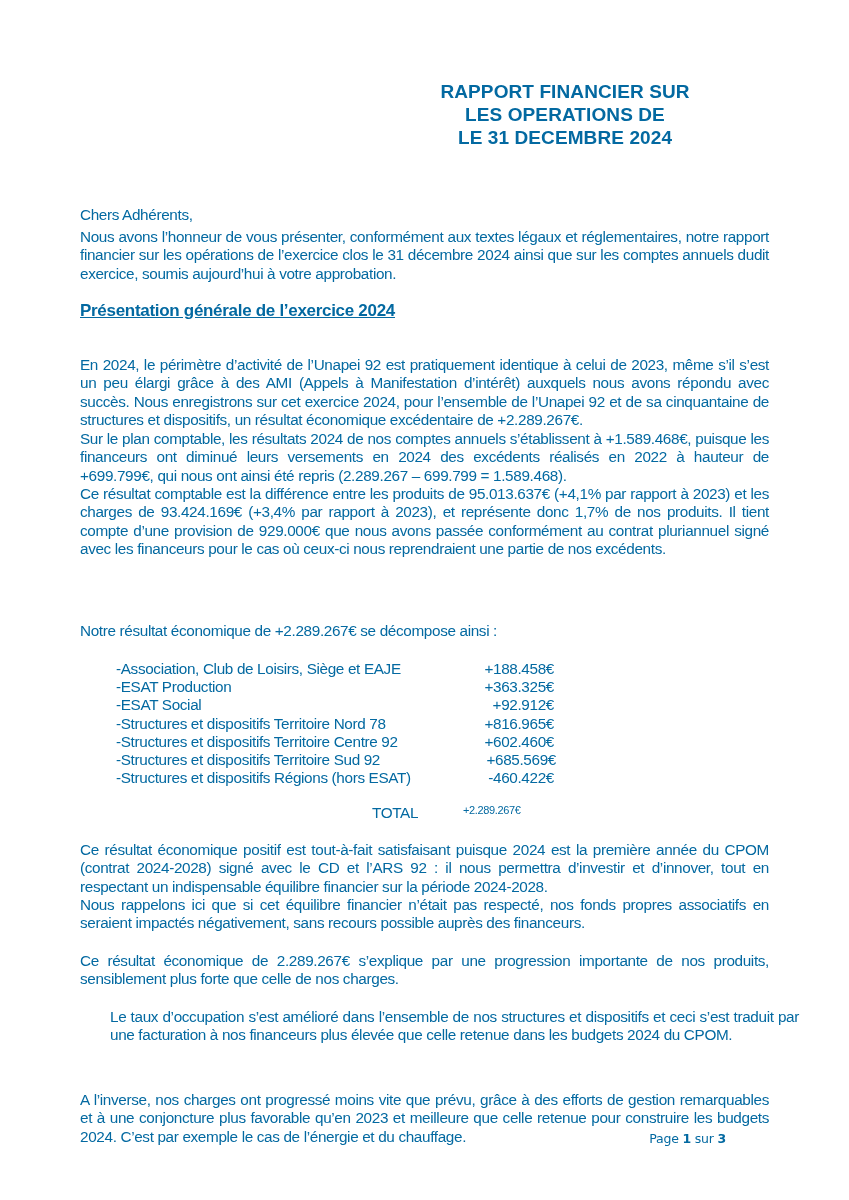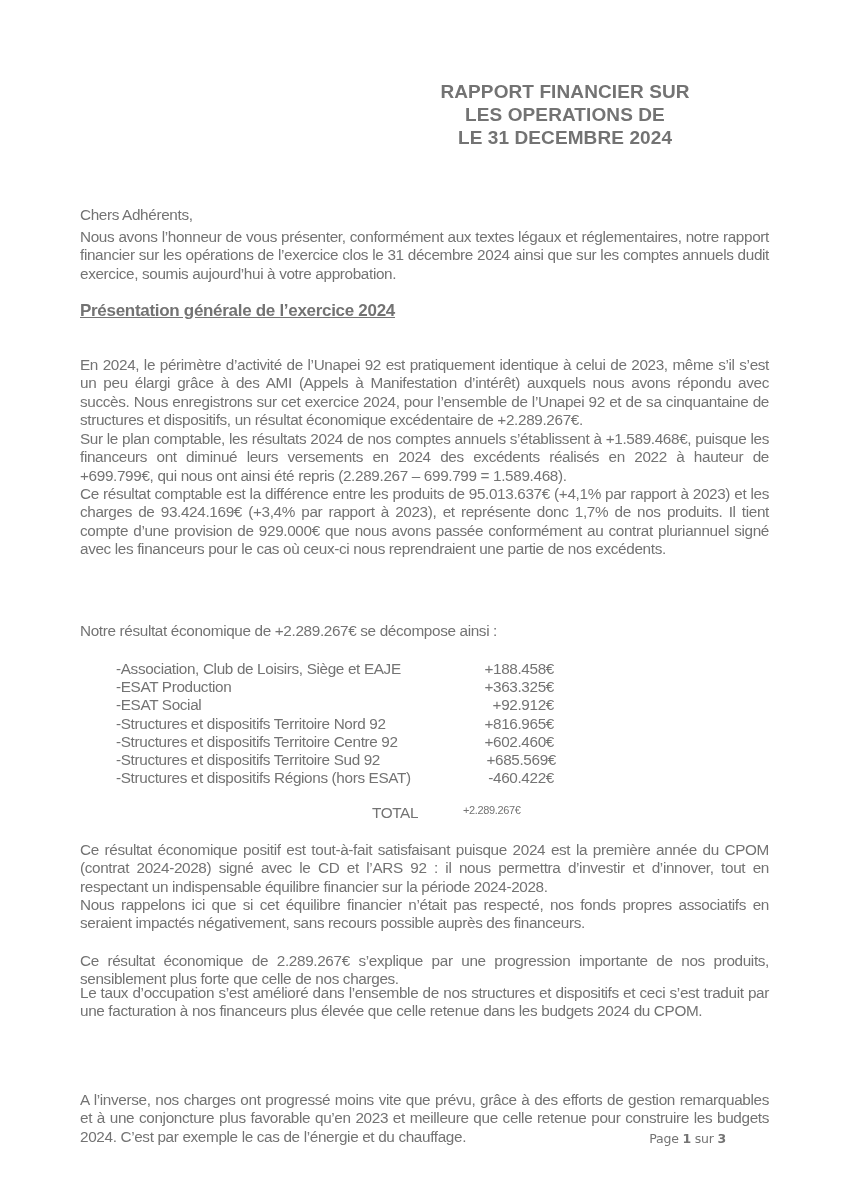--- a/index.html
+++ b/index.html
@@ -1,19 +1,19 @@
 <!DOCTYPE html>
 <html><head>
   <meta charset="utf-8">
   <style>
     html, body { margin: 0; padding: 0; background: #ffffff; }
     body { width: 849px; height: 1200px; position: relative; overflow: hidden; }
     .page {
       position: absolute; left: 0; top: 0; width: 806px; height: 1200px;
-      background: #ffffff; color: #737373;
+      background: #ffffff; color: #0369a1;
       font-family: "Liberation Sans", sans-serif;
       font-size: 15.3px;
     }
     .title {
       position: absolute; left: 400px; top: 80px; width: 330px;
       text-align: center; font-weight: bold; font-size: 19px; line-height: 23px;
       letter-spacing: 0.1px;
     }
     .title div { white-space: nowrap; }
     .block {
@@ -77,21 +77,21 @@
     </div>
     <div class="row">
       <span class="lbl">-ESAT Production</span>
       <span class="val">+363.325€</span>
     </div>
     <div class="row">
       <span class="lbl">-ESAT Social</span>
       <span class="val">+92.912€</span>
     </div>
     <div class="row">
-      <span class="lbl">-Structures et dispositifs Territoire Nord 92</span>
+      <span class="lbl">-Structures et dispositifs Territoire Nord 78</span>
       <span class="val">+816.965€</span>
     </div>
     <div class="row">
       <span class="lbl">-Structures et dispositifs Territoire Centre 92</span>
       <span class="val">+602.460€</span>
     </div>
     <div class="row">
       <span class="lbl">-Structures et dispositifs Territoire Sud 92</span>
       <span class="val" style="right:12px;">+685.569€</span>
     </div>
@@ -103,21 +103,21 @@
 
   <div class="total">TOTAL</div>
   <div class="total-val">+2.289.267€</div>
 
   <p class="block" style="top:841px;">Ce résultat économique positif est tout-à-fait satisfaisant puisque 2024 est la première année du CPOM (contrat 2024-2028) signé avec le CD et l’ARS 92 : il nous permettra d’investir et d’innover, tout en respectant un indispensable équilibre financier sur la période 2024-2028.</p>
 
   <p class="block" style="top:896px;">Nous rappelons ici que si cet équilibre financier n’était pas respecté, nos fonds propres associatifs en seraient impactés négativement, sans recours possible auprès des financeurs.</p>
 
   <p class="block" style="top:952px;">Ce résultat économique de 2.289.267€ s’explique par une progression importante de nos produits, sensiblement plus forte que celle de nos charges.</p>
 
-  <p class="block" style="top:984px;">Le taux d’occupation s’est amélioré dans l’ensemble de nos structures et dispositifs et ceci s’est traduit par une facturation à nos financeurs plus élevée que celle retenue dans les budgets 2024 du CPOM.</p>
+  <p class="block" style="top:1008px;margin-left:30px;">Le taux d’occupation s’est amélioré dans l’ensemble de nos structures et dispositifs et ceci s’est traduit par une facturation à nos financeurs plus élevée que celle retenue dans les budgets 2024 du CPOM.</p>
 
   <p class="block" style="top:1081px;margin-top:10px;">A l’inverse, nos charges ont progressé moins vite que prévu, grâce à des efforts de gestion remarquables et à une conjoncture plus favorable qu’en 2023 et meilleure que celle retenue pour construire les budgets 2024. C’est par exemple le cas de l’énergie et du chauffage.</p>
 
   <div class="footer">
     <span>Page</span>
     <b>1</b>
     <span>sur</span>
     <b>3</b>
   </div>
 

